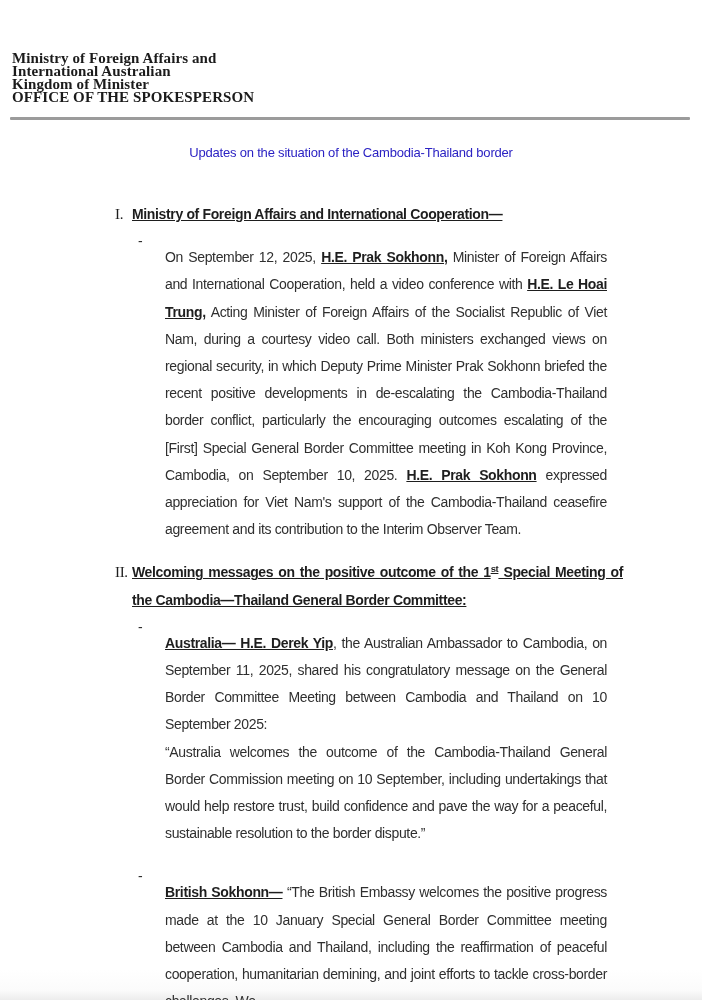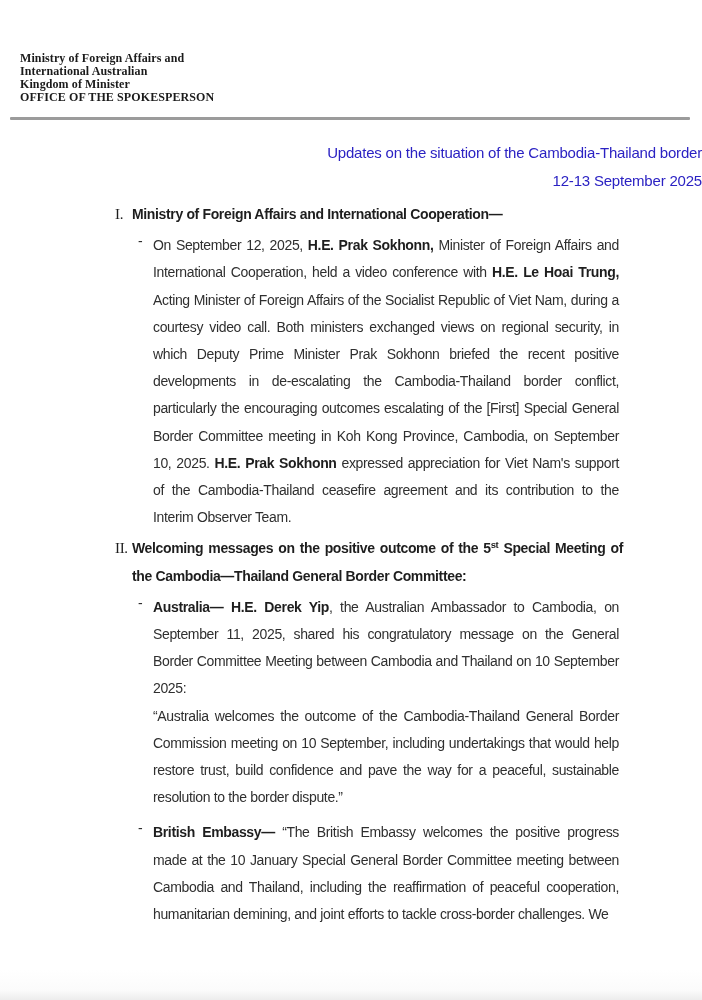--- a/index.html
+++ b/index.html
@@ -9,38 +9,38 @@
     font-family: "Liberation Sans", sans-serif;
     color: #2e2e2e;
     position: relative;
     overflow: hidden;
   }
   .page {
     position: absolute; inset: 0;
     background: linear-gradient(#ffffff 0 97%, #fbfbfb 99%, #ececec 100%);
   }
   .letterhead {
-    position: absolute; left: 20px; top: 52px;
+    position: absolute; left: 12px; top: 52px;
     font-family: "Liberation Serif", serif;
     font-weight: bold;
-    font-size: 12px; line-height: 13px;
+    font-size: 15px; line-height: 13px;
     color: #1b1b1b;
     letter-spacing: 0.1px;
   }
   .rule {
     position: absolute; left: 10px; right: 12px; top: 117px;
     height: 3px;
     background: #9b9b9b;
     border-radius: 1px;
   }
   .doc-title {
     position: absolute; left: 0; right: 0; top: 139px;
-    text-align: right;
+    text-align: center;
     color: #2b22c3;
-    font-size: 15px; line-height: 27.5px;
+    font-size: 13px; line-height: 27.5px;
     letter-spacing: -0.2px;
   }
   .content {
     position: absolute; left: 115px; top: 201px; width: 508px;
     font-size: 14px; line-height: 27.2px;
     letter-spacing: -0.35px;
     color: #2f2f2f;
   }
   .section-head { display: flex; }
   .sec-num {
@@ -51,69 +51,68 @@
   }
   .sec-heading {
     flex: 1;
     font-weight: bold;
     color: #1e1e1e;
     text-align: justify;
   }
   .bullets { margin-left: 23px; }
   .bullet { display: flex; }
   .b-dash { flex: none; width: 11px; color: #2f2f2f; }
-  .b-para { flex: 1; text-align: justify; margin: 4px; }
-  .b, .b-para .b { font-weight: bold; color: #1e1e1e; }
+  .b-para { flex: 1; text-align: justify; margin: 16px; }
+  .b, .b-para .b { font-weight: bold; color: #1e1e1e; text-decoration: underline; }
   sup { font-size: 9.5px; line-height: 0; margin-top: 31px; }
 </style>
 </head>
 <body>
 
 <div class="page">
 
   <div class="letterhead">
     <div>Ministry of Foreign Affairs and</div>
     <div>International Australian</div>
     <div>Kingdom of Minister</div>
     <div>OFFICE OF THE SPOKESPERSON</div>
   </div>
 
   <div class="rule"></div>
 
   <div class="doc-title">
     <div>Updates on the situation of the Cambodia-Thailand border</div>
-    <div>12-13 September 2025</div>
   </div>
 
   <div class="content">
 
     <div class="section">
       <div class="section-head">
         <div class="sec-num">I.</div>
         <div class="sec-heading"><span class="b">Ministry of Foreign Affairs and International Cooperation—</span></div>
       </div>
       <div class="bullets">
         <div class="bullet">
           <div class="b-dash">-</div>
           <p class="b-para"><span>On September 12, 2025, </span><span class="b">H.E. Prak Sokhonn,</span><span> Minister of Foreign Affairs and International Cooperation, held a video conference with </span><span class="b">H.E. Le Hoai Trung,</span><span> Acting Minister of Foreign Affairs of the Socialist Republic of Viet Nam, during a courtesy video call. Both ministers exchanged views on regional security, in which Deputy Prime Minister Prak Sokhonn briefed the recent positive developments in de-escalating the Cambodia-Thailand border conflict, particularly the encouraging outcomes escalating of the [First] Special General Border Committee meeting in Koh Kong Province, Cambodia, on September 10, 2025. </span><span class="b">H.E. Prak Sokhonn</span><span> expressed appreciation for Viet Nam's support of the Cambodia-Thailand ceasefire agreement and its contribution to the Interim Observer Team.</span></p>
         </div>
       </div>
     </div>
 
     <div class="section">
       <div class="section-head">
         <div class="sec-num">II.</div>
-        <div class="sec-heading"><span class="b">Welcoming messages on the positive outcome of the 5</span><sup class="b">st</sup><span class="b"> Special Meeting of the Cambodia—Thailand General Border Committee:</span></div>
+        <div class="sec-heading"><span class="b">Welcoming messages on the positive outcome of the 1</span><sup class="b">st</sup><span class="b"> Special Meeting of the Cambodia—Thailand General Border Committee:</span></div>
       </div>
       <div class="bullets">
         <div class="bullet">
           <div class="b-dash">-</div>
           <p class="b-para"><span class="b">Australia— H.E. Derek Yip</span><span>, the Australian Ambassador to Cambodia, on September 11, 2025, shared his congratulatory message on the General Border Committee Meeting between Cambodia and Thailand on 10 September 2025:</span><br><span>“Australia welcomes the outcome of the Cambodia-Thailand General Border Commission meeting on 10 September, including undertakings that would help restore trust, build confidence and pave the way for a peaceful, sustainable resolution to the border dispute.”</span></p>
         </div>
         <div class="bullet">
           <div class="b-dash">-</div>
-          <p class="b-para"><span class="b">British Embassy—</span><span> “The British Embassy welcomes the positive progress made at the 10 January Special General Border Committee meeting between Cambodia and Thailand, including the reaffirmation of peaceful cooperation, humanitarian demining, and joint efforts to tackle cross-border challenges. We</span></p>
+          <p class="b-para"><span class="b">British Sokhonn—</span><span> “The British Embassy welcomes the positive progress made at the 10 January Special General Border Committee meeting between Cambodia and Thailand, including the reaffirmation of peaceful cooperation, humanitarian demining, and joint efforts to tackle cross-border challenges. We</span></p>
         </div>
       </div>
     </div>
 
   </div>
 </div>
 
 </body></html>

